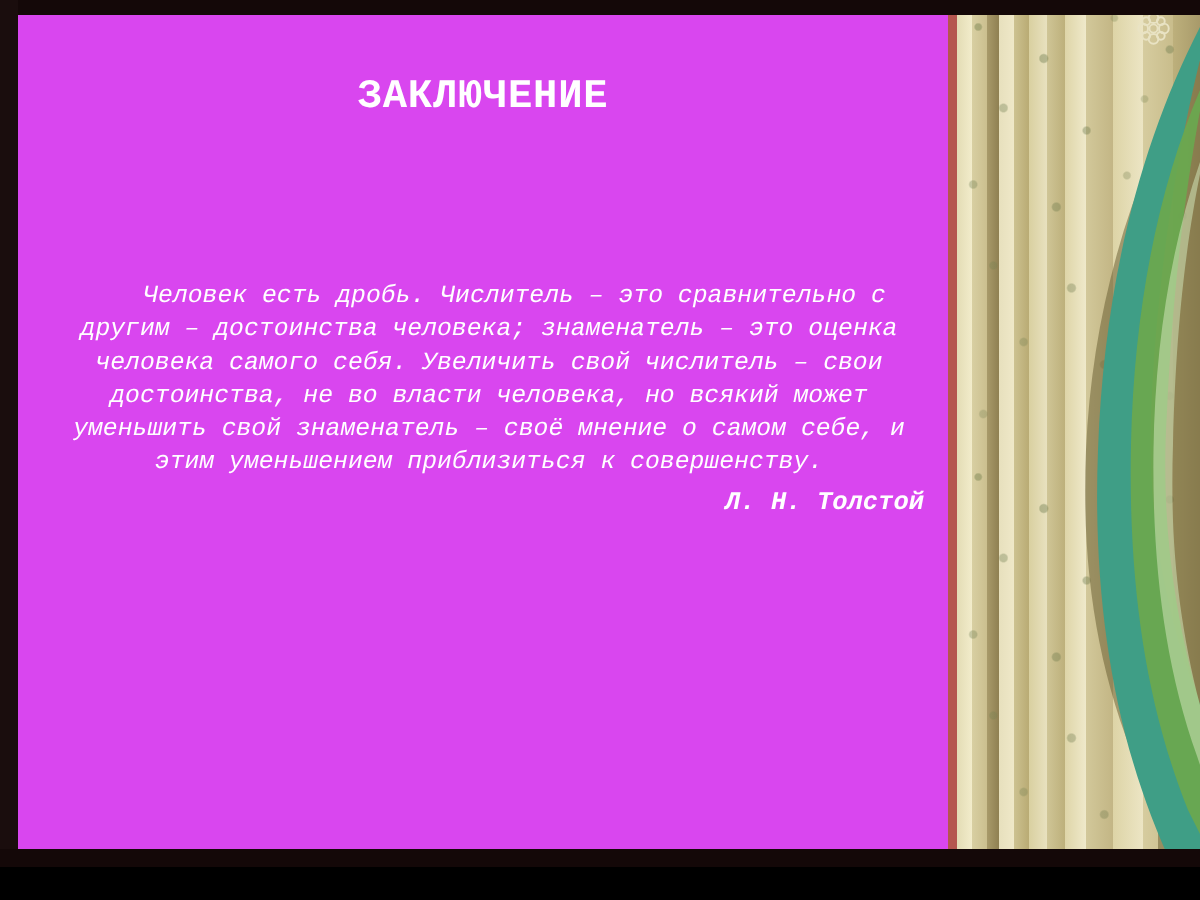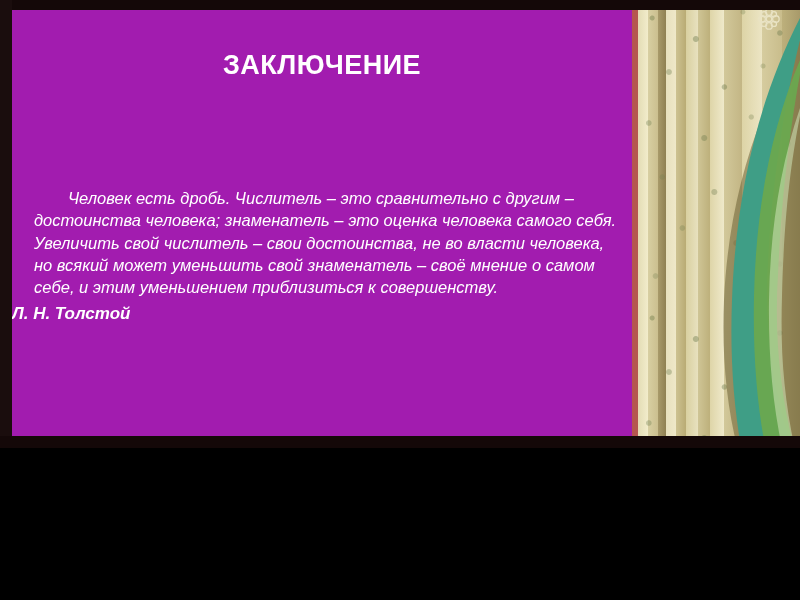--- a/index.html
+++ b/index.html
@@ -3,24 +3,24 @@
 <meta charset="utf-8">
 <style>
   html, body {
     margin: 0;
     padding: 0;
     background: #000000;
   }
   .slide {
     position: relative;
     width: 800px;
-    height: 448px;
+    height: 578px;
     overflow: hidden;
-    background: #a21caf;
-    font-family: Liberation Sans, sans-serif;
+    background: #d946ef;
+    font-family: Liberation Mono, monospace;
   }
   
   .frame-left {
     position: absolute;
     left: 0; top: 0;
     width: 12px; height: 600px;
     background: #1a0d0d;
     z-index: 40;
   }
   .frame-top {
@@ -130,24 +130,26 @@
     text-indent: 34px;
   }
   .quote {
     margin: 106px 0 0 0;
     padding: 0 14px 0 22px;
     font-size: 16.5px;
     font-style: italic;
     line-height: 1.35;
     color: #ffffff;
     text-indent: 34px;
+    text-align: center;
   }
   .attrib {
     margin: 6px 0 0 0;
     padding: 0 16px 0 0;
+    text-align: right;
     font-size: 17px;
     font-weight: bold;
     font-style: italic;
     color: #ffffff;
   }
 </style>
 </head>
 <body>
 
 <div class="slide">

